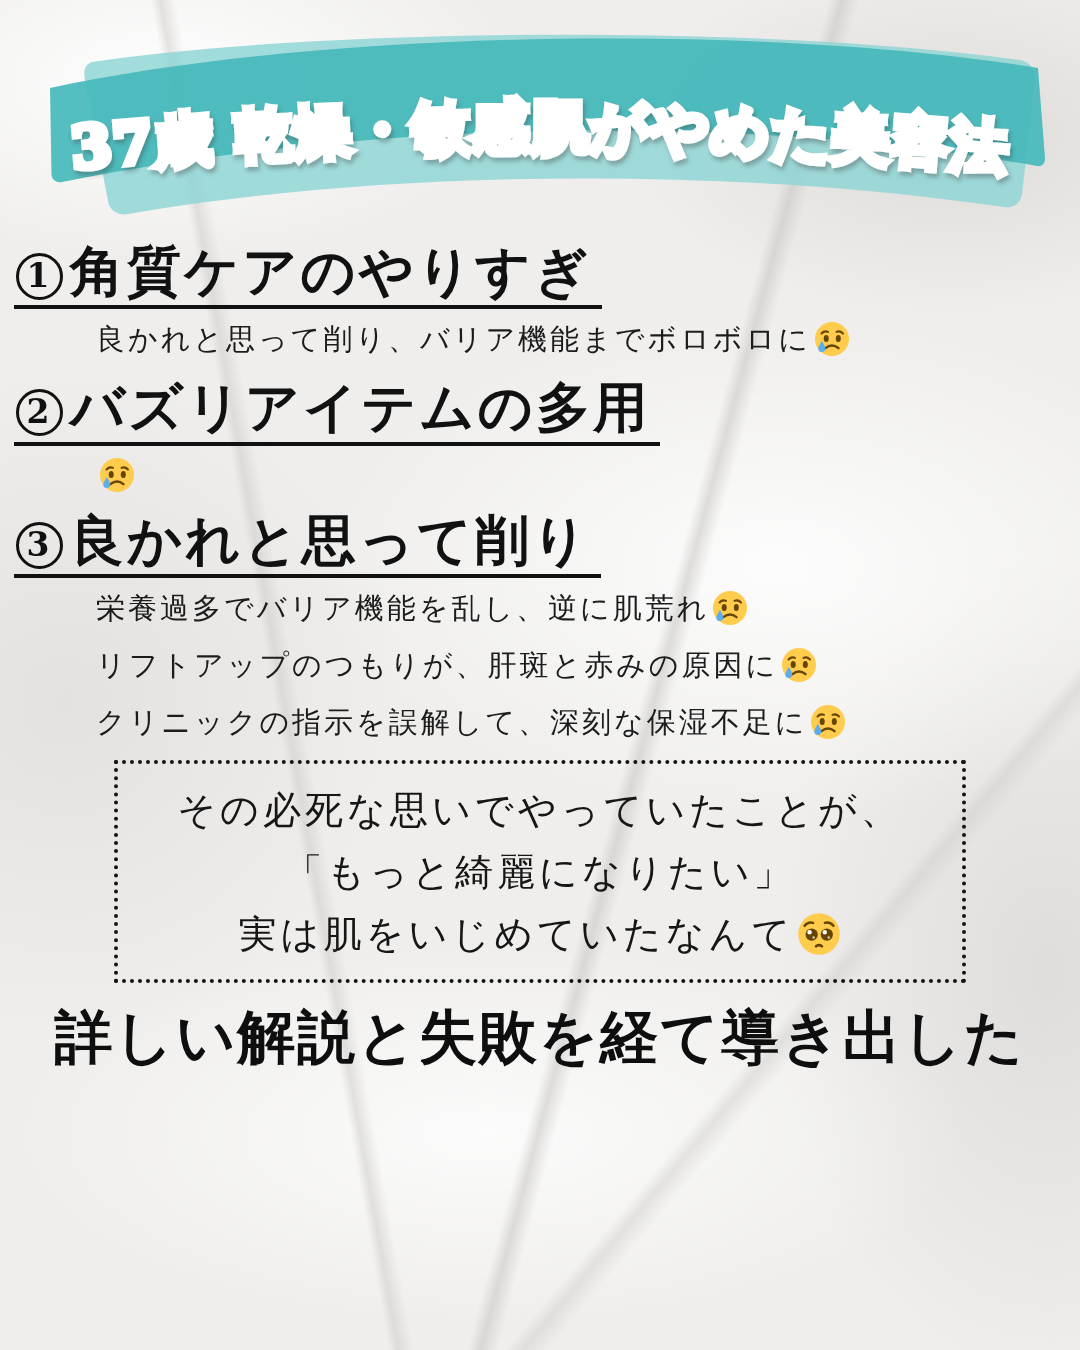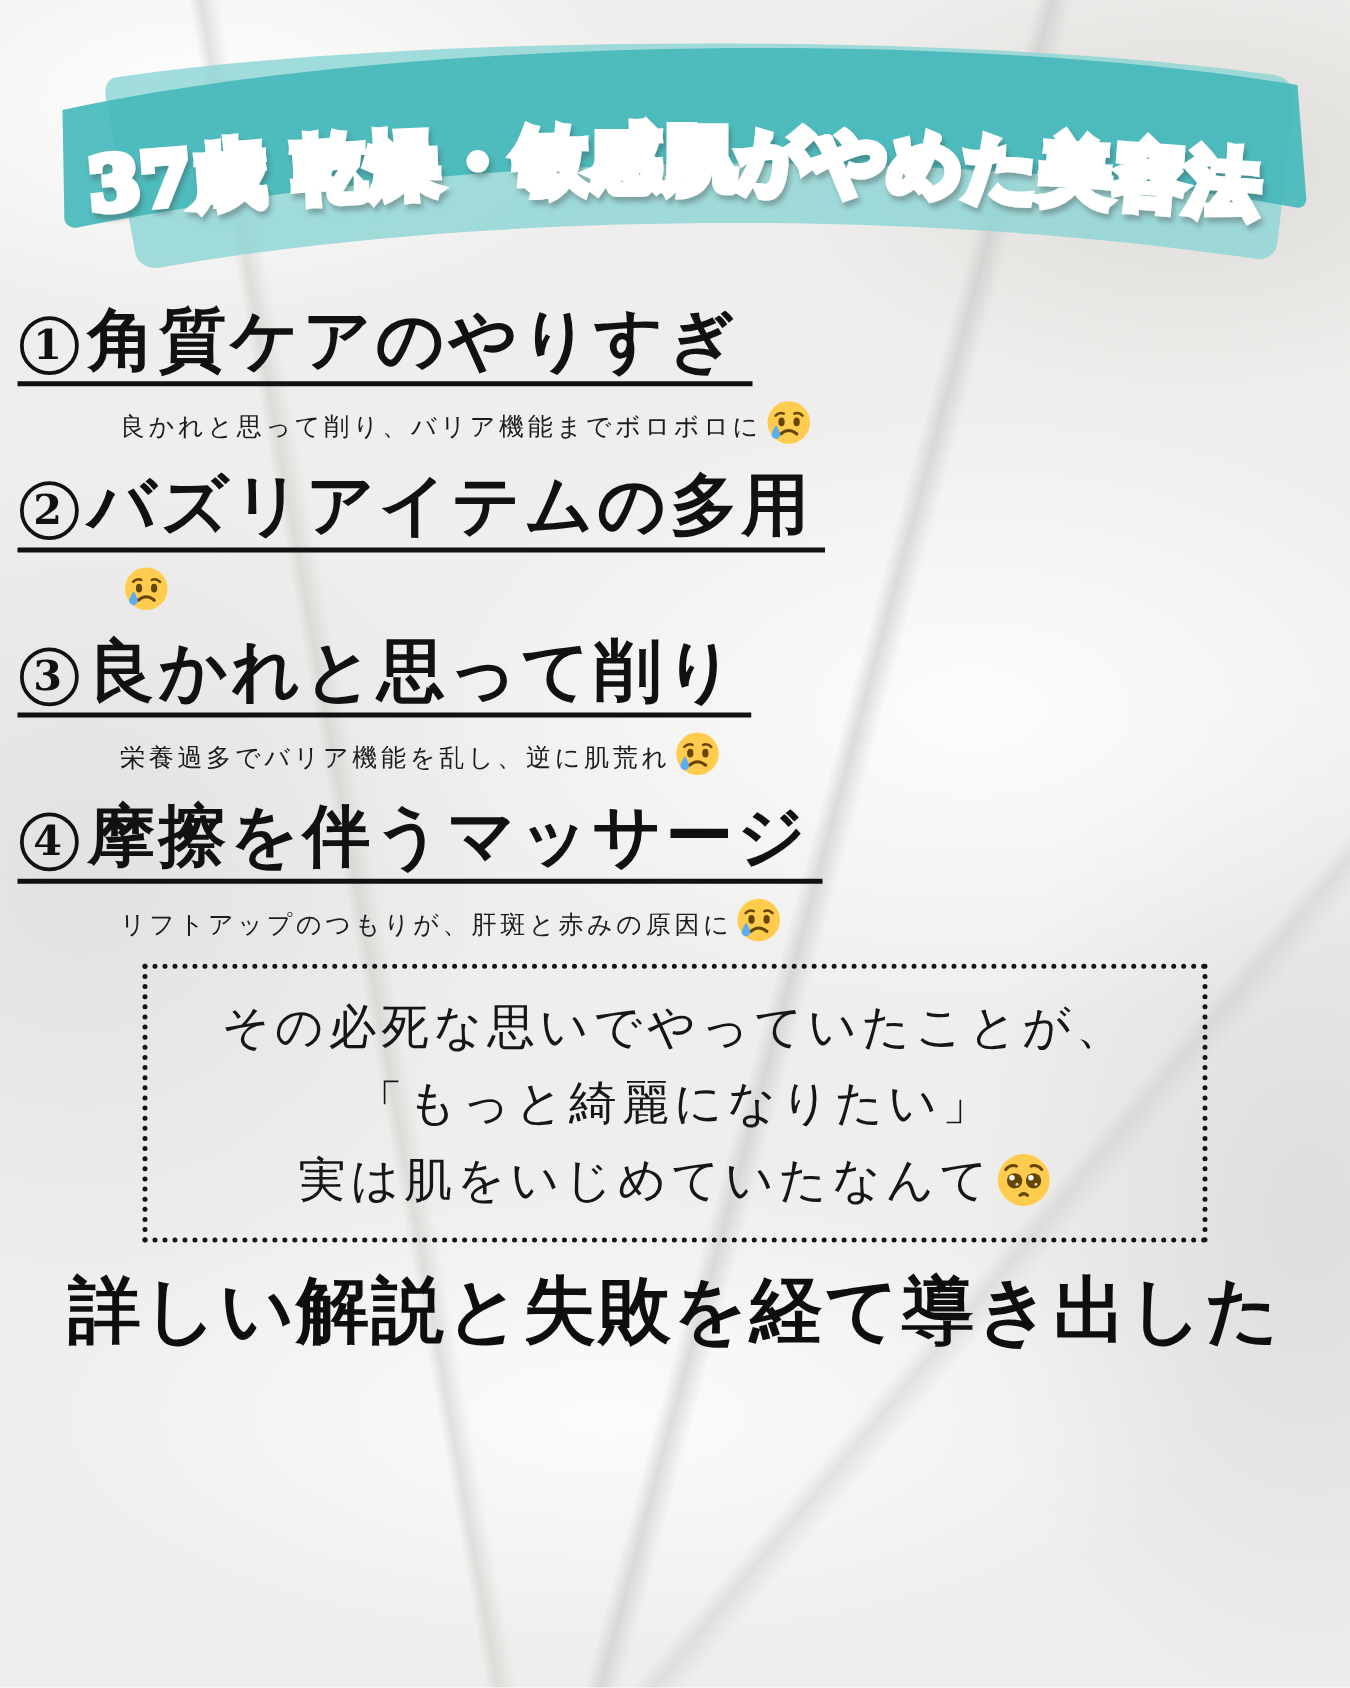--- a/index.html
+++ b/index.html
@@ -59,21 +59,21 @@
     border-radius: 50%;
     align-items: center;
     justify-content: center;
     font-size: 33px;
     font-weight: 700;
     margin-right: 7px;
     vertical-align: 3px;
   }
   .item-desc {
     margin: 11px 0 0 82px;
-    font-size: 20px;
+    font-size: 29px;
     letter-spacing: 3px;
     color: #1c1c1c;
     white-space: nowrap;
   }
   .emoji { width: 36px; height: 36px; vertical-align: -8px; margin-left: 3px; }
 
   
   .quote-box {
     width: 852px;
     margin: 10px auto 0;
@@ -182,27 +182,29 @@
     </div>
 
     <div class="item">
       <h2 class="item-heading"><span class="num-circle">3</span><span>良かれと思って削り</span></h2>
       <p class="item-desc"><span>栄養過多でバリア機能を乱し、逆に肌荒れ</span><svg class="emoji">
             <use href="#crying-face"></use>
           </svg></p>
     </div>
 
     <div class="item">
-      <h2 class="item-heading"><span class="num-circle">4</span><span>摩擦を伴うマッサージ</span></h2>
       <p class="item-desc"><span>リフトアップのつもりが、肝斑と赤みの原因に</span><svg class="emoji">
             <use href="#crying-face"></use>
           </svg></p>
     </div>
 
     <div class="item">
+      <p class="item-desc"><span>クリニックの指示を誤解して、深刻な保湿不足に</span><svg class="emoji">
+            <use href="#crying-face"></use>
+          </svg></p>
     </div>
 
   </div>
 
   <div class="quote-box">
     <div class="quote-line">その必死な思いでやっていたことが、</div>
     <div class="quote-line">「もっと綺麗になりたい」</div>
     <div class="quote-line"><span>実は肌をいじめていたなんて</span><svg class="emoji">
           <use href="#pleading-face"></use>
         </svg></div>

